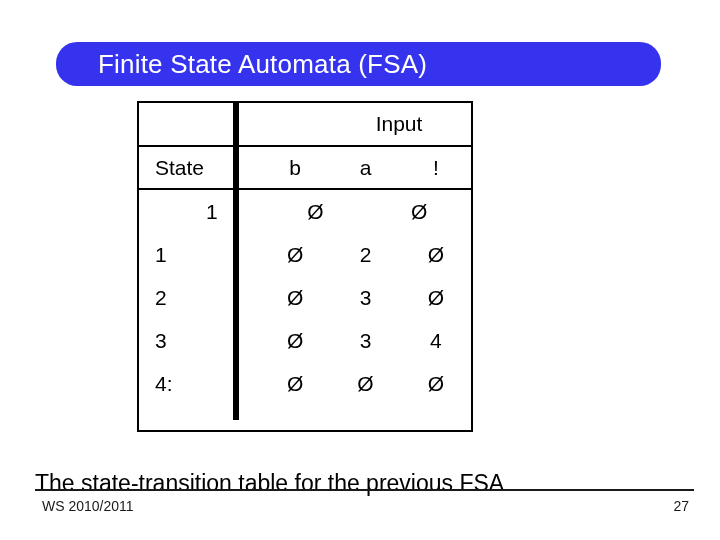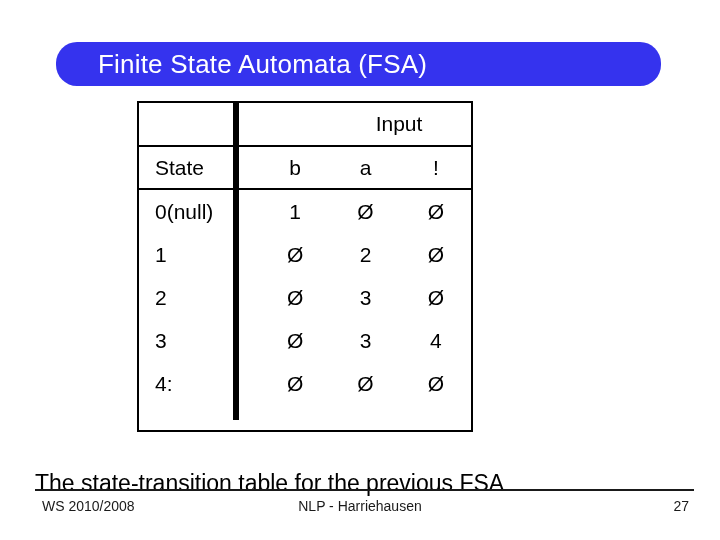--- a/index.html
+++ b/index.html
@@ -161,21 +161,20 @@
       <div class="cell-state">State</div>
       <div class="cell-inputs">
         <div class="cell-val">b</div>
         <div class="cell-val">a</div>
         <div class="cell-val">!</div>
       </div>
     </div>
     <div class="t-sep"></div>
 
     <div class="t-row data-row">
-      <div class="cell-state">0(null)</div>
       <div class="cell-inputs">
         <div class="cell-val">1</div>
         <div class="cell-val">Ø</div>
         <div class="cell-val">Ø</div>
       </div>
     </div>
 
     <div class="t-row data-row">
       <div class="cell-state">1</div>
       <div class="cell-inputs">
@@ -211,17 +210,16 @@
         <div class="cell-val">Ø</div>
       </div>
     </div>
 
     <div class="thick-divider"></div>
   </div>
 
   <div class="caption">The state-transition table for the previous FSA</div>
 
   <div class="footer-line"></div>
-  <div class="footer-left">WS 2010/2008</div>
-  <div class="footer-center">NLP - Harriehausen</div>
+  <div class="footer-left">WS 2010/2011</div>
   <div class="footer-right">27</div>
 
 </div>
 
 </body></html>

